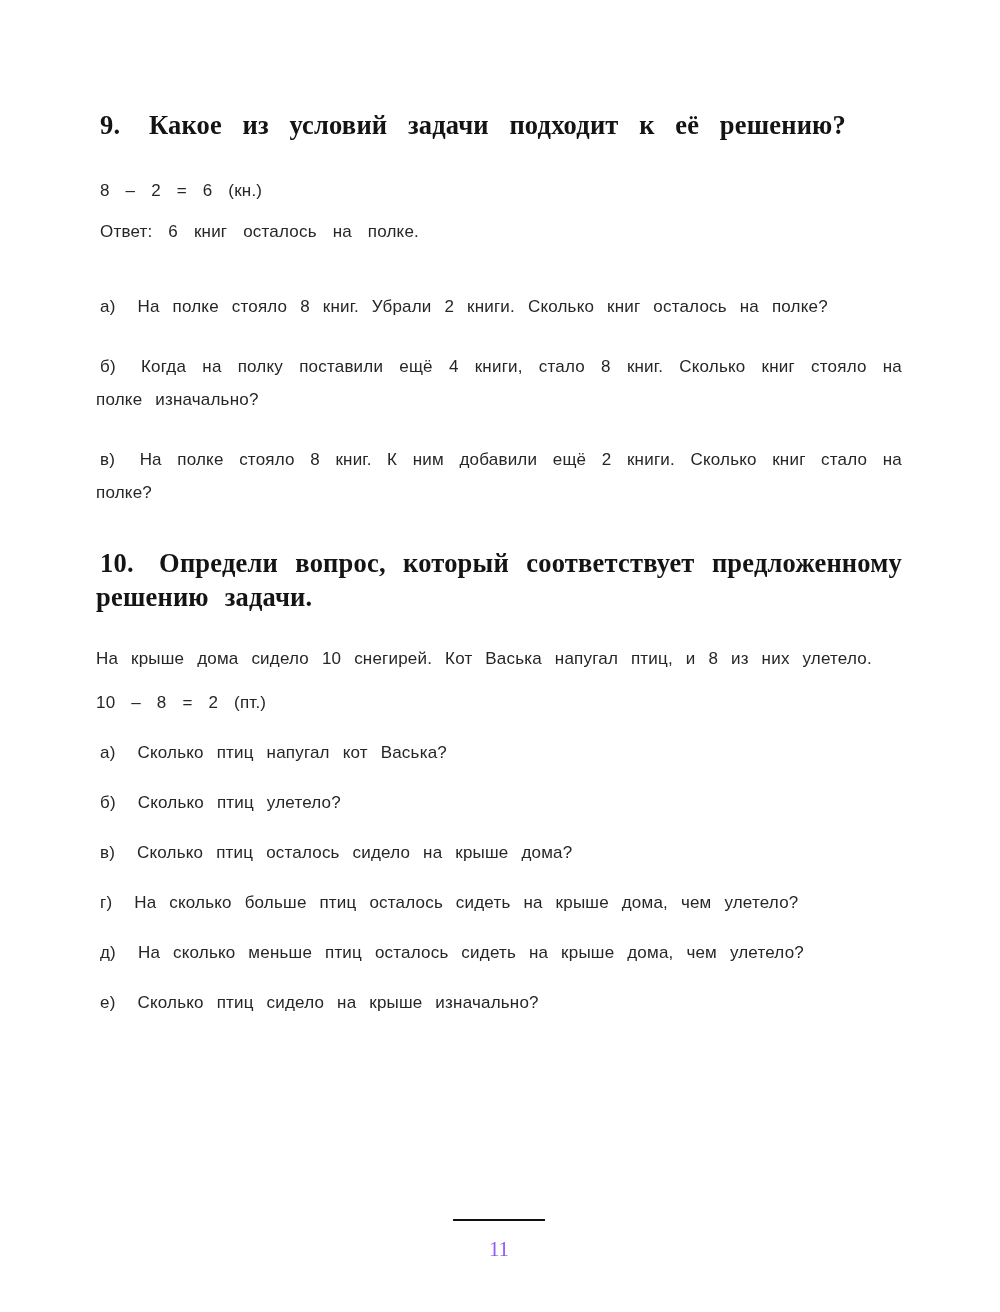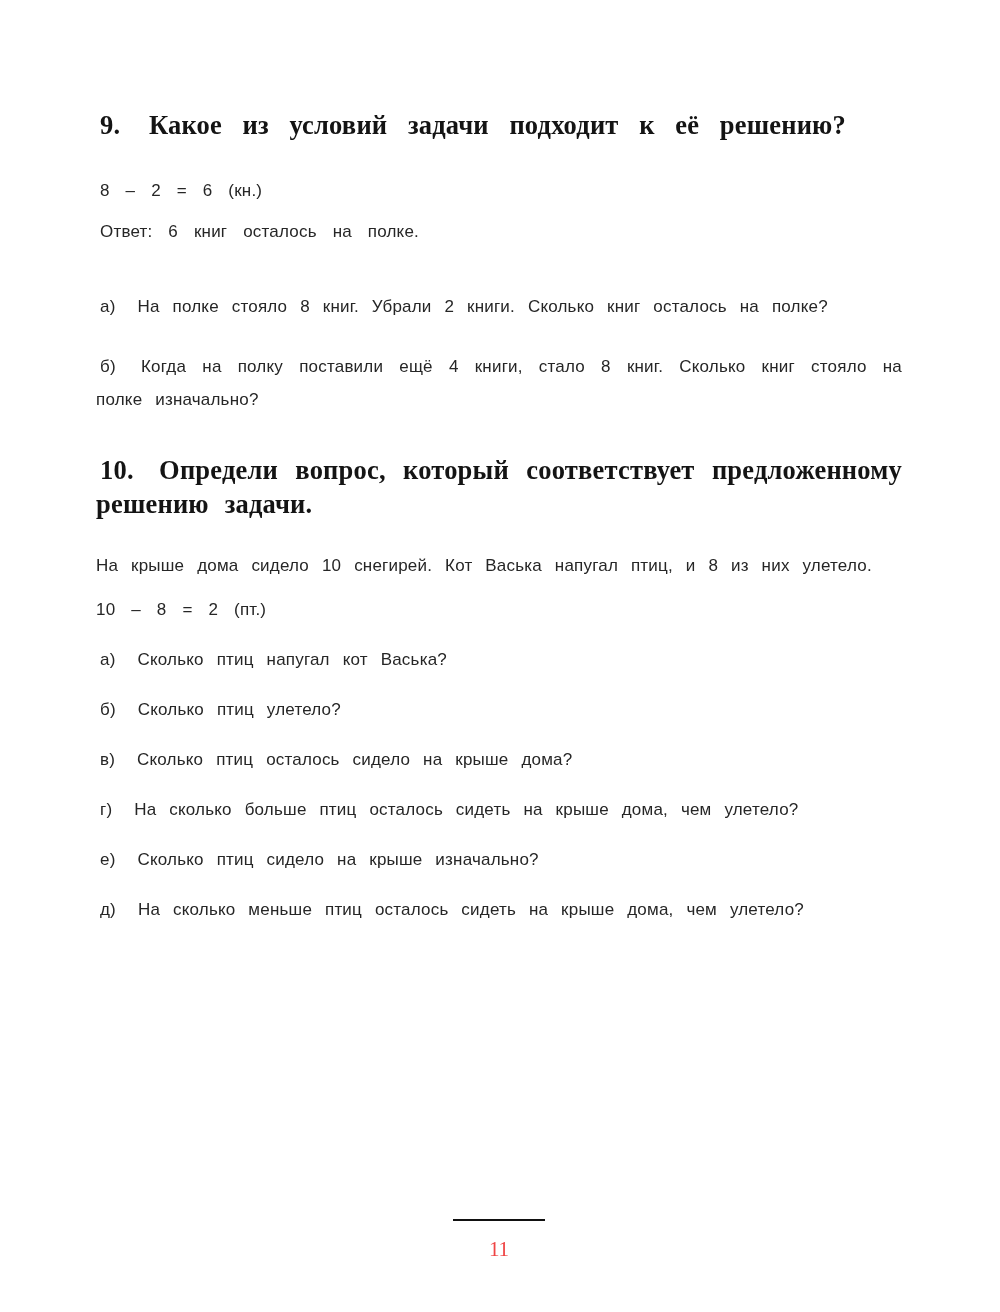--- a/index.html
+++ b/index.html
@@ -59,21 +59,21 @@
   }
   .footer-rule {
     width: 92px;
     border-top: 2px solid #111111;
     margin: 0 auto 3px auto;
   }
   .page-number {
     font-family: "Liberation Serif", "DejaVu Serif", serif;
     font-size: 21px;
     line-height: 26px;
-    color: #ef4444;
+    color: #8b5cf6;
   }
 </style>
 </head>
 <body>
 
 <div class="page">
   <main class="content">
 
     <section class="problem problem-9">
       <p class="heading heading-9">
@@ -89,20 +89,24 @@
       <p class="option option-first">
         <span class="opt-label">а)</span>
         <span>На полке стояло 8 книг. Убрали 2 книги. Сколько книг осталось на полке?</span>
       </p>
 
       <p class="option">
         <span class="opt-label">б)</span>
         <span>Когда на полку поставили ещё 4 книги, стало 8 книг. Сколько книг стояло на полке изначально?</span>
       </p>
 
+      <p class="option">
+        <span class="opt-label">в)</span>
+        <span>На полке стояло 8 книг. К ним добавили ещё 2 книги. Сколько книг стало на полке?</span>
+      </p>
     </section>
 
     <section class="problem problem-10">
       <p class="heading heading-10">
         <span class="pnum">10.</span>
         <span>Определи вопрос, который соответствует предложенному решению задачи.</span>
       </p>
 
       <p class="intro">На крыше дома сидело 10 снегирей. Кот Васька напугал птиц, и 8 из них улетело.</p>
 
@@ -122,27 +126,27 @@
         <span class="opt-label">в)</span>
         <span>Сколько птиц осталось сидело на крыше дома?</span>
       </p>
 
       <p class="option">
         <span class="opt-label">г)</span>
         <span>На сколько больше птиц осталось сидеть на крыше дома, чем улетело?</span>
       </p>
 
       <p class="option">
-        <span class="opt-label">е)</span>
-        <span>Сколько птиц сидело на крыше изначально?</span>
+        <span class="opt-label">д)</span>
+        <span>На сколько меньше птиц осталось сидеть на крыше дома, чем улетело?</span>
       </p>
 
       <p class="option">
-        <span class="opt-label">д)</span>
-        <span>На сколько меньше птиц осталось сидеть на крыше дома, чем улетело?</span>
+        <span class="opt-label">е)</span>
+        <span>Сколько птиц сидело на крыше изначально?</span>
       </p>
     </section>
 
   </main>
 
   <footer class="page-footer">
     <div class="footer-rule"></div>
     <div class="page-number">11</div>
   </footer>
 </div>

